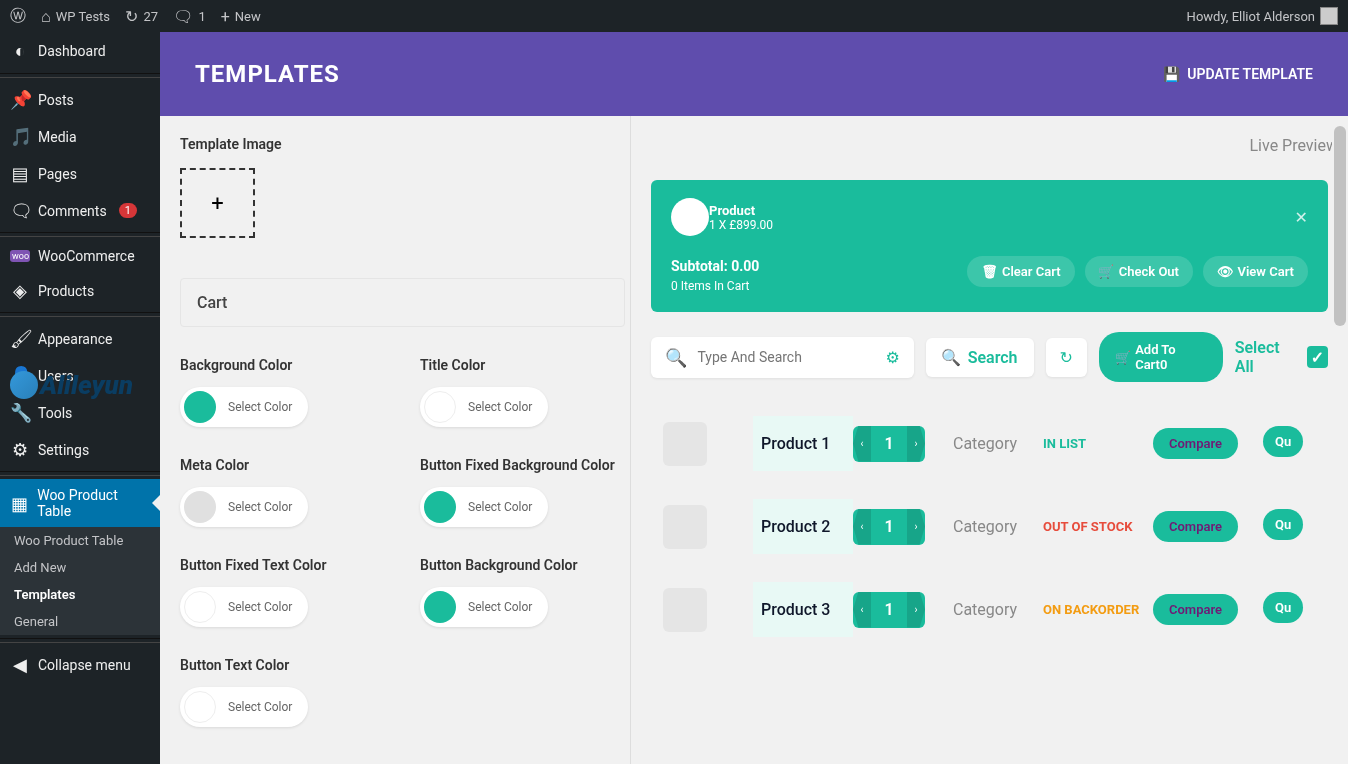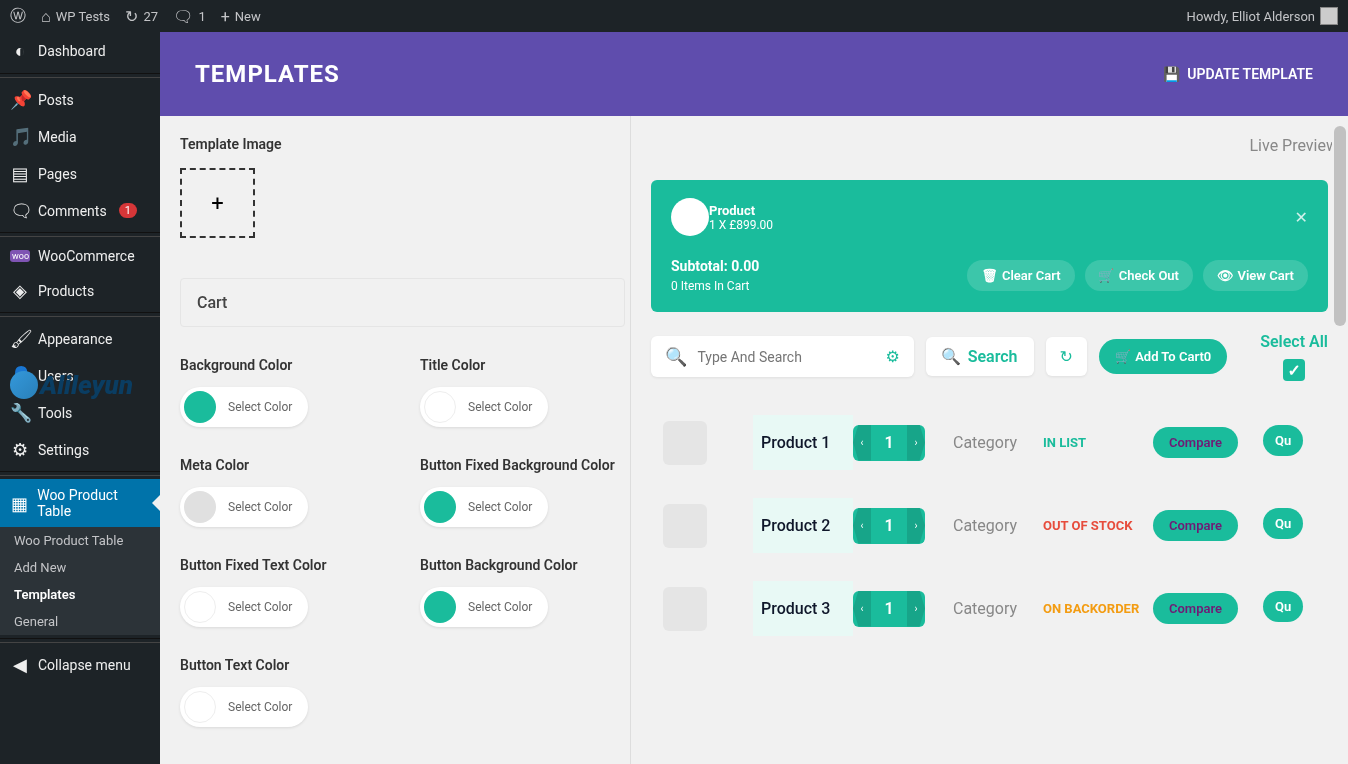--- a/index.html
+++ b/index.html
@@ -57,35 +57,35 @@
 
 
 .live-preview-title { color: #888; font-size: 16px; margin-bottom: 25px; text-align: right; }
 .preview-cart-box { background: #1abc9c; border-radius: 6px; padding: 18px 20px; color: #fff; margin-bottom: 20px; margin-right: 10px; }
 .cart-top-row { display: flex; align-items: center; margin-bottom: 20px; }
 .cart-avatar { width: 38px; height: 38px; border-radius: 50%; background: #fff; }
 .cart-product-info { flex: 1; }
 .cart-product-name { font-weight: 700; font-size: 13px; }
 .cart-product-meta { font-size: 12px; }
 .cart-close { cursor: pointer; font-size: 16px; opacity: 0.8; }
-.cart-bottom-row { display: flex; justify-content: space-between; align-items: center; gap: 10px; }
+.cart-bottom-row { display: flex; justify-content: space-between; align-items: flex-start; gap: 10px; }
 .cart-subtotal-label { font-weight: 700; font-size: 14px; }
 .cart-subtotal-items { font-size: 12px; }
 .cart-actions { display: flex; gap: 10px; }
 .cart-action-btn { background: rgba(255,255,255,0.15); border-radius: 20px; padding: 8px 14px; font-size: 13px; font-weight: 600; cursor: pointer; display: flex; align-items: center; gap: 4px; }
 
 .toolbar-row { display: flex; gap: 12px; align-items: center; margin-bottom: 20px; margin-right: 10px; }
 .search-box { display: flex; align-items: center; background: #fff; border-radius: 6px; box-shadow: 0 1px 3px rgba(0,0,0,0.08); padding: 10px 14px; flex: 0 0 230px; gap: 10px; }
 .search-icon { color: #1abc9c; font-size: 18px; }
 .search-input { border: none; outline: none; flex: 1; font-size: 14px; color: #666; }
 .sliders-icon { color: #1abc9c; }
 .search-btn { display: flex; align-items: center; gap: 6px; background: #fff; border-radius: 6px; padding: 10px 16px; color: #1abc9c; font-weight: 600; cursor: pointer; box-shadow: 0 1px 3px rgba(0,0,0,0.08); }
 .refresh-btn { background: #fff; border-radius: 6px; padding: 10px 14px; color: #1abc9c; cursor: pointer; box-shadow: 0 1px 3px rgba(0,0,0,0.08); }
 .add-cart-btn { background: #1abc9c; color: #fff; border-radius: 20px; padding: 10px 16px; font-size: 13px; font-weight: 600; cursor: pointer; display: flex; align-items: center; gap: 4px; }
-.select-all { display: flex; align-items: center; gap: 8px; color: #1abc9c; font-weight: 600; cursor: pointer; margin-left: auto; flex-direction: column; }
+.select-all { display: flex; align-items: center; gap: 8px; color: #1abc9c; font-weight: 600; cursor: pointer; margin-left: auto; }
 .checkbox-green { width: 22px; height: 22px; background: #1abc9c; border-radius: 4px; display: flex; align-items: center; justify-content: center; color: #fff; }
 
 
 .product-table { width: 100%; overflow-x: hidden; }
 .table-header, .table-row { display: grid; grid-template-columns: 90px 100px 100px 90px 110px 110px 60px; gap: 0; align-items: center; }
 .table-header { color: #1abc9c; font-weight: 700; font-size: 12px; padding: 18px 12px; letter-spacing: 0.3px; }
 .table-row { padding: 14px 12px; }
 .thumb { width: 44px; height: 44px; background: #e5e5e5; border-radius: 6px; }
 .product-title-cell { color: #0f172a; font-weight: 500; }
 .qty-widget { display: inline-flex; align-items: center; background: #1abc9c; border-radius: 6px; position: relative; }

